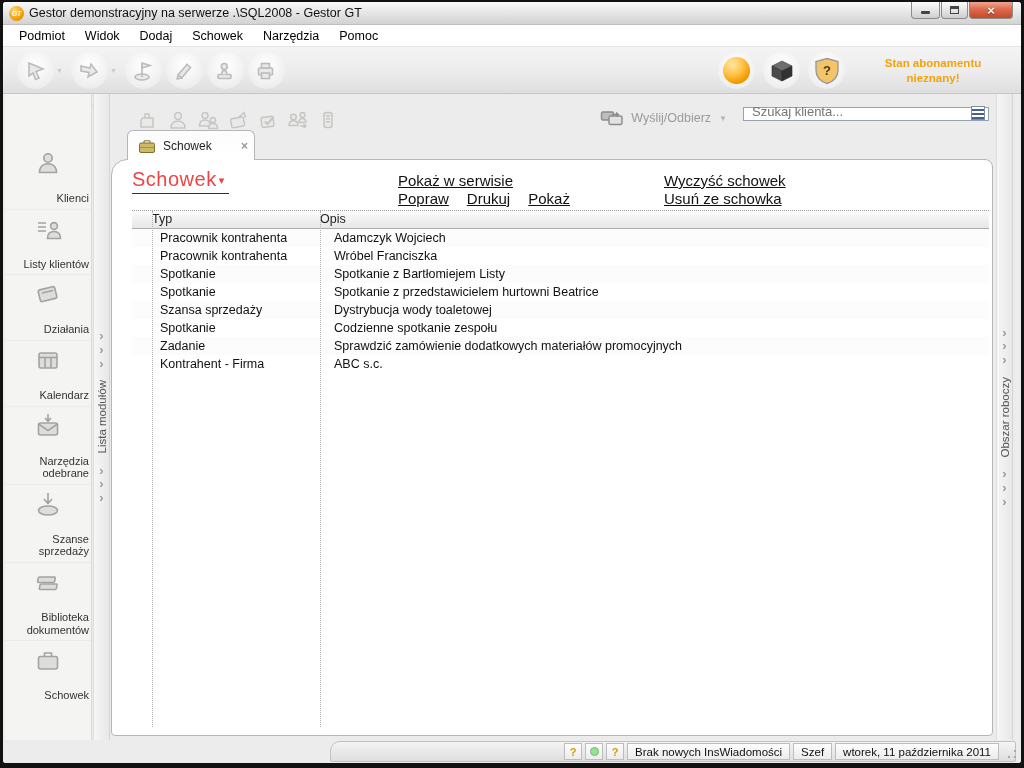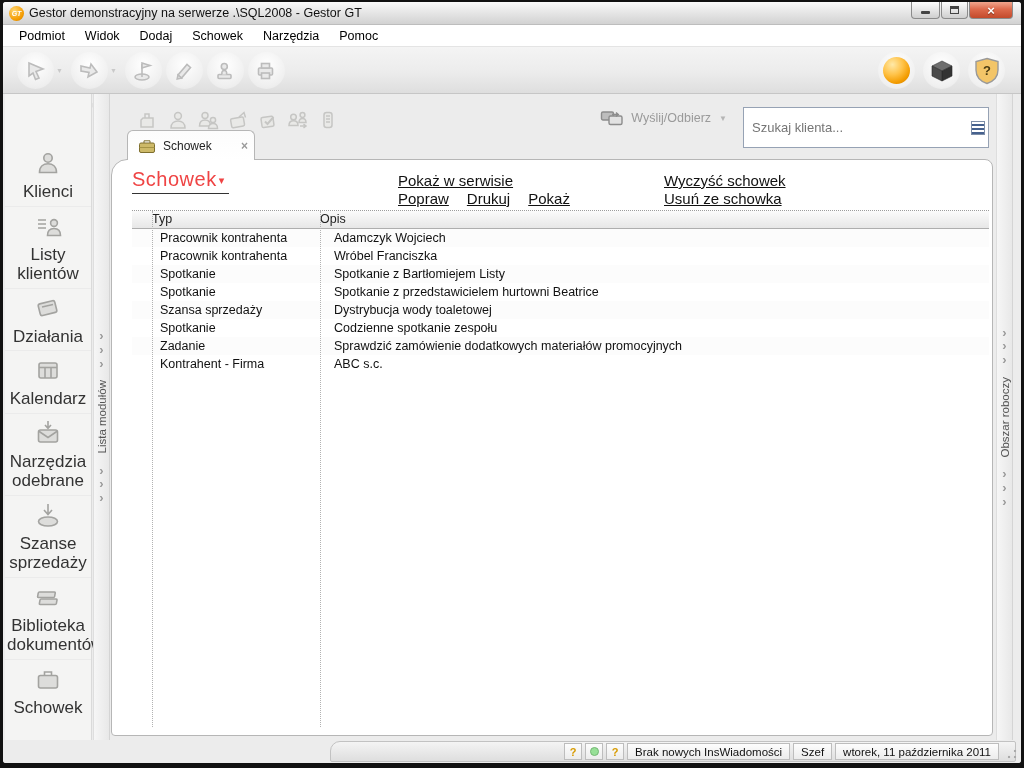--- a/index.html
+++ b/index.html
@@ -46,42 +46,42 @@
 
   
   .body{position:absolute;left:0;top:92px;width:100%;height:646px;background:#ececec;}
   .watermark{position:absolute;left:52px;top:4px;font-size:38px;font-weight:bold;font-style:italic;
     color:rgba(0,0,0,0.05);transform:rotate(-12deg);}
   .sidebar{position:absolute;left:2px;top:0;width:87px;height:100%;background:#f4f4f3;border-right:1px solid #dadada;}
   .modules{position:absolute;left:0;top:50px;width:100%;}
   .mod{width:100%;padding:5px 2px 4px 2px;text-align:center;border-top:1px solid #ebebeb;cursor:default;}
   .mod:first-child{border-top:none;}
   .mod svg{stroke:#a3a3a0;fill:#dddddb;stroke-width:1.6;}
-  .mod-label{font-size:17px;color:#333;line-height:1.15;margin-top:1px;}
+  .mod-label{font-size:11px;color:#333;line-height:1.15;margin-top:11px;text-align:right;}
 
   .splitter{position:absolute;top:0;height:100%;width:17px;background:linear-gradient(90deg,#f6f6f6,#e8e8e8);
     border-left:1px solid #dedede;border-right:1px solid #d4d4d4;
     display:flex;flex-direction:column;align-items:center;justify-content:center;}
   .splitter.left{left:90px;} .splitter.right{left:993px;}
   .chev{color:#9a9a9a;font-size:13px;font-weight:bold;line-height:1.05;}
   .vlabel{writing-mode:vertical-rl;transform:rotate(180deg);font-size:11.5px;color:#555;margin:10px 0;}
 
   .main{position:absolute;left:108px;top:0;width:884px;height:100%;}
 
   
   .toolbar2{position:absolute;left:0;top:8px;width:100%;height:35px;}
   .t2-icons{position:absolute;left:22px;top:5px;display:flex;align-items:center;}
   .t2i{width:30px;height:26px;display:flex;align-items:center;justify-content:center;}
   .t2i svg{stroke:#c6c6c4;fill:#e9e9e7;stroke-width:1.5;}
   .sendrecv{position:absolute;right:268px;top:7px;display:flex;align-items:center;}
   .sendrecv svg{stroke:#9d9d9d;fill:#dcdcdc;stroke-width:1.4;margin-right:5px;}
   .sr-label{font-size:12.5px;color:#9a9a9a;margin-right:8px;}
   .sr-dd{font-size:8px;color:#b5b5b5;}
-  .searchbox{position:absolute;right:6px;top:5px;width:246px;height:41px;background:#fff;
-    border:1px solid #96a2b4;display:flex;align-items:center;padding:0 3px 0 6px;}
+  .searchbox{position:absolute;right:6px;top:5px;width:246px;height:14px;background:#fff;
+    border:1px solid #96a2b4;display:flex;align-items:flex-end;padding:0 3px 0 6px;}
   .searchbox input{flex:1;border:none;outline:none;font-size:13px;color:#9a9a9a;background:transparent;}
   .listicon{width:14px;height:14px;border:1px solid #7d8ea8;
     background:repeating-linear-gradient(#ffffff 0 2px,#46618e 2px 4px);}
 
   
   .tab{position:absolute;left:16px;top:36px;width:128px;height:30px;z-index:3;
     background:linear-gradient(#fcfcfc,#ffffff);border:1px solid #b6b6b6;border-bottom:none;
     border-radius:6px 6px 0 0;display:flex;align-items:center;padding:0 6px 0 10px;}
   .tab-label{font-size:12px;color:#222;margin:0 8px 0 7px;}
   .tab-close{font-size:12px;color:#9a9a9a;font-weight:bold;margin-left:auto;}
@@ -210,20 +210,24 @@
           <polygon points="23,8 23,18 13,23 13,13" fill="#333333" stroke="#2a2a2a" stroke-width="0.6"></polygon>
           <polygon points="3,8 13,13 13,23 3,18" fill="#4b4b4b" stroke="#2a2a2a" stroke-width="0.6"></polygon>
         </svg>
       </div>
       <div class="rbtn">
         <svg width="26" height="28" viewBox="0 0 26 28">
           <path d="M13 1.5 L24 4.5 V13 C24 20 19 24.5 13 26.5 C7 24.5 2 20 2 13 V4.5 Z" fill="#f3c568" stroke="#9a9a9a" stroke-width="1.4"></path>
           <text x="13" y="18" text-anchor="middle" font-size="13" font-weight="bold" fill="#4a3c12">?</text>
         </svg>
       </div>
+      <div class="substatus">
+        <div>Stan abonamentu</div>
+        <div>nieznany!</div>
+      </div>
     </div>
   </div>
 
   <div class="body">
     <div class="watermark">GT</div>
 
     <div class="sidebar">
       <div class="modules">
         <div class="mod">
           <svg width="30" height="28" viewBox="0 0 28 28">

